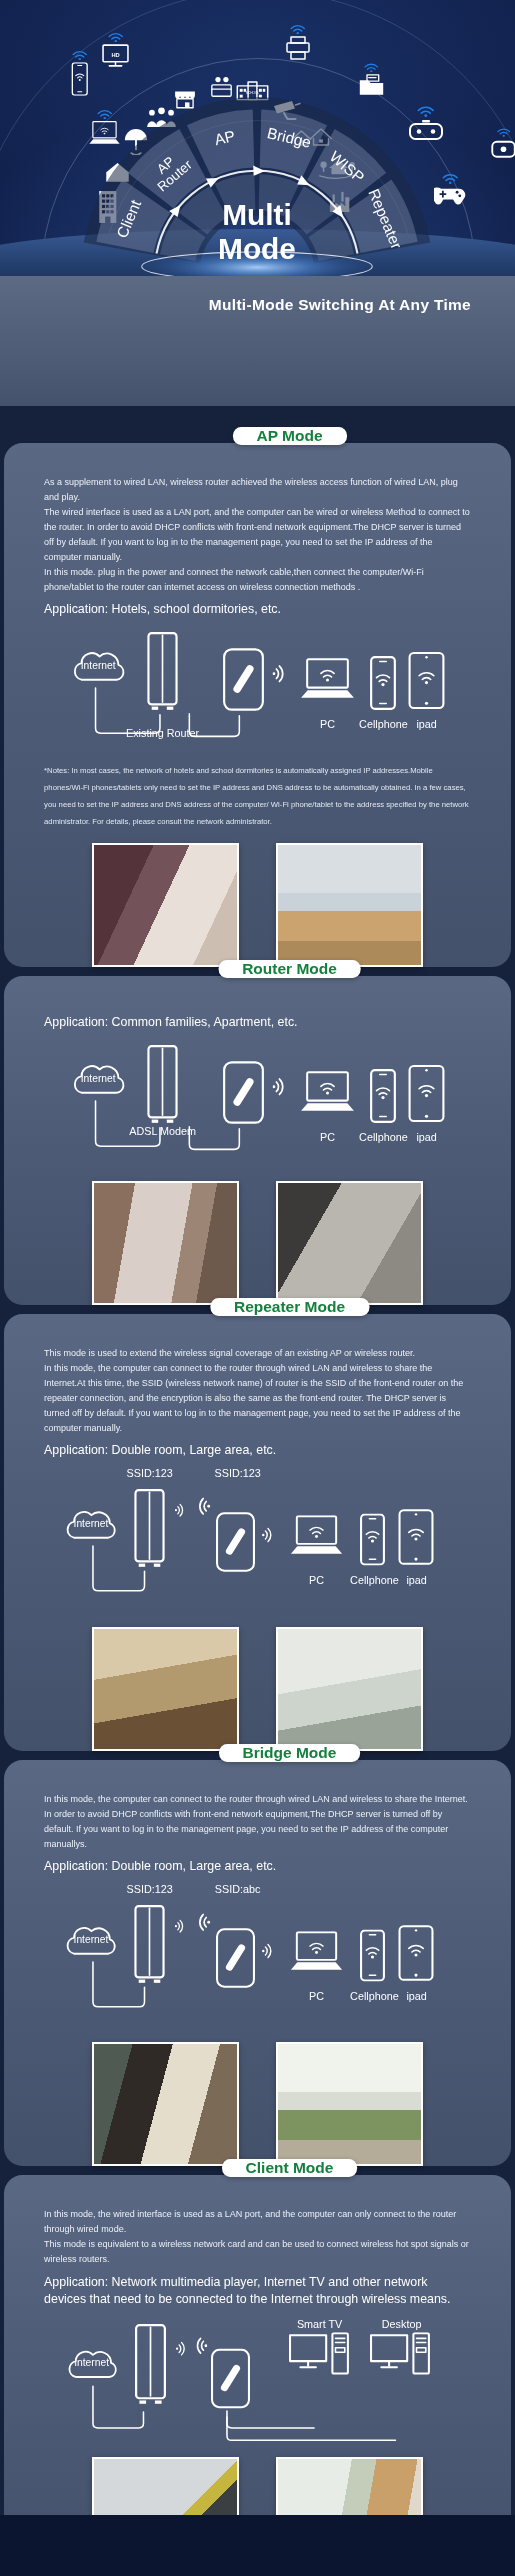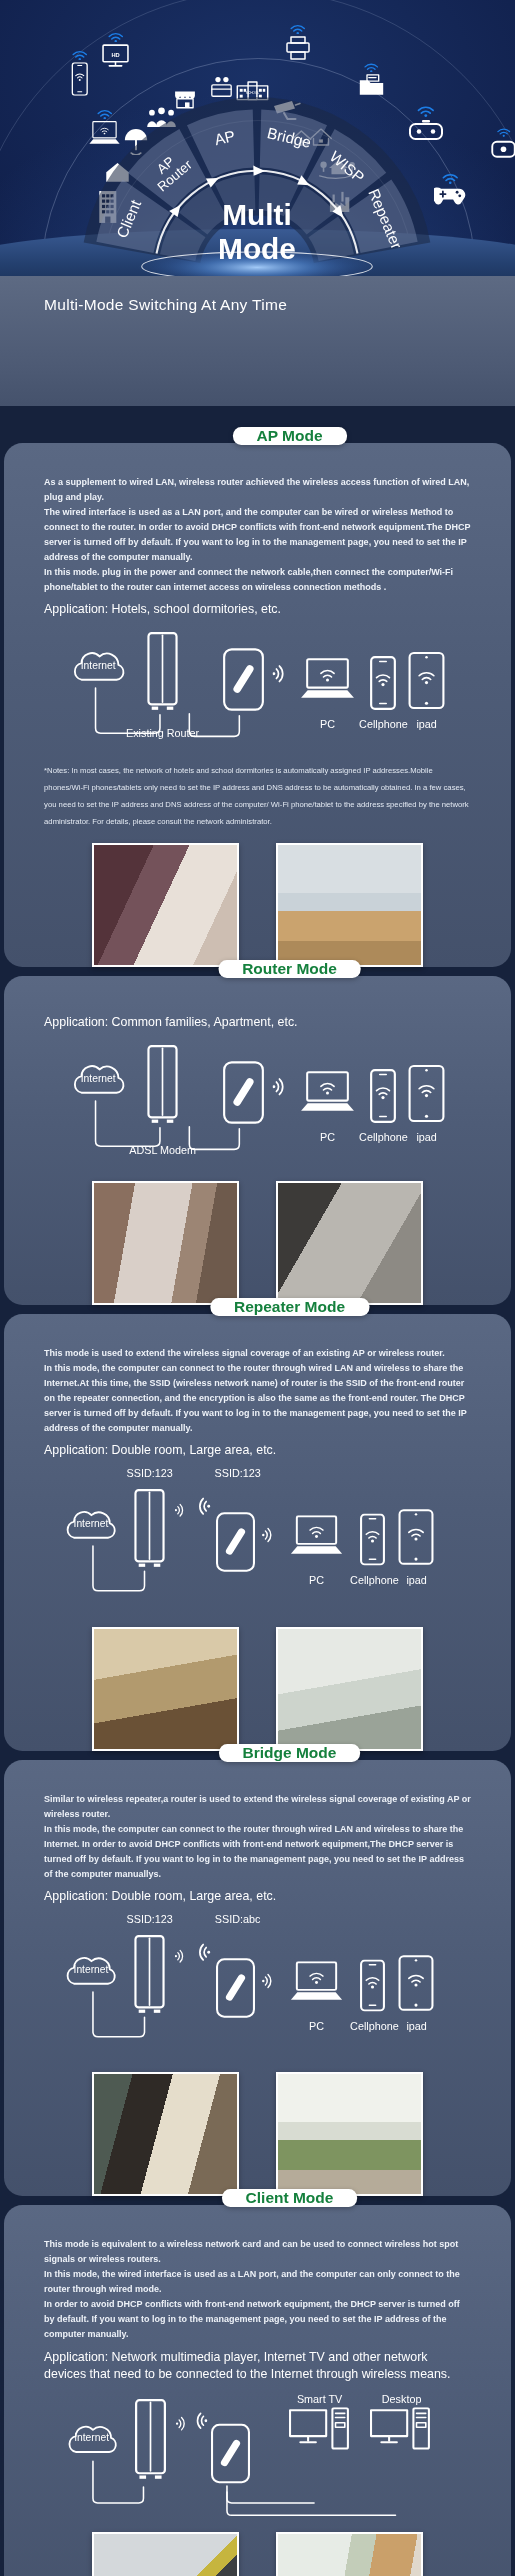--- a/index.html
+++ b/index.html
@@ -18,32 +18,32 @@
     background:linear-gradient(180deg,#3a5b94 0%,#24406f 45%,#132546 100%);}
   #dial{position:absolute;left:46px;bottom:0;width:422px;height:222px;}
   .hicon{position:absolute;color:#fff;display:flex;flex-direction:column;align-items:center;gap:1.5px;}
   .hicon .wf{color:#1c7de6;}
   .st{fill:none;stroke:currentColor;stroke-width:4;stroke-linecap:round;stroke-linejoin:round;}
   .st3{fill:none;stroke:currentColor;stroke-width:3;stroke-linecap:round;stroke-linejoin:round;}
   .fl{fill:currentColor;stroke:none;}
 
   
   .intro{background:linear-gradient(180deg,#5d6a83 0%,#4d5a74 70%,#45526c 100%);padding:19.6px 44px 20.6px;height:90px;}
-  .intro h1{margin:0 0 14.4px;text-align:left;font-size:15.5px;font-weight:400;letter-spacing:0.3px;}
+  .intro h1{margin:0 0 14.4px;text-align:right;font-size:15.5px;font-weight:700;letter-spacing:0.3px;}
   .intro p{margin:0;font-size:9.3px;line-height:16px;color:#eef2f8;font-weight:300;}
 
   
   .modes{background:#16223c;padding:37px 0 2.1px;}
   .mode-section{margin:0 4.1px 77px;position:relative;}
   .mode-section:last-child{margin-bottom:0;}
   .mode-card{position:relative;border-radius:18.5px;background:linear-gradient(180deg,#5a6883 0%,#4e5c77 45%,#44516b 100%);
     padding:32px 40px 0;}
   .mode-pill{position:absolute;top:-16px;left:50%;transform:translateX(-50%);background:#fff;color:#15803d;
     font-size:15.5px;font-weight:700;padding:0 24px;border-radius:8.2px;white-space:nowrap;box-shadow:0 1.5px 5.2px rgba(0,0,0,.28);margin-left:32px;}
-  .mode-card p.body{margin:0;font-size:9px;line-height:15px;color:#eef2f8;font-weight:700;}
+  .mode-card p.body{margin:0;font-size:9px;line-height:15px;color:#eef2f8;font-weight:400;}
   .mode-card p.app{margin:6.2px 0 1px;font-size:12.4px;line-height:17px;color:#fff;font-weight:400;}
   .mode-card p.note{margin:7.2px 0 5.2px;font-size:7.7px;line-height:17px;color:#e3e9f2;font-weight:300;}
 
   
   .dg{position:relative;height:129px;margin:7.2px 0 3.1px;color:#fff;}
   .dg.tall{height:147px;}
   .ab{position:absolute;}
   .dlbl{position:absolute;font-size:10.8px;color:#fff;text-align:center;font-weight:300;}
   .rot90{transform:rotate(90deg);}
   .rotm90{transform:rotate(-90deg);}
@@ -468,21 +468,21 @@
             <path d="M100,120 V198 q0,10 10,10 h105 q10,0 10,-10 v-26" class="st3"></path>
             <path d="M282,170 v34 q0,10 10,10 h77 q10,0 10,-10 v-30" class="st3"></path>
           </svg>
           <svg class="ab" style="left:20.6px;top:15.5px;width:67px;height:47px" viewBox="0 0 130 92" width="67" height="47">
               <use href="#s-cloud"></use>
             </svg>
           <span class="dlbl" style="left:20.6px;top:34px;width:67px;font-size:10.3px">Internet</span>
           <svg class="ab" style="left:100px;top:5.2px;width:37px;height:81px" viewBox="0 0 72 158" width="37" height="81">
               <use href="#s-tower"></use>
             </svg>
-          <span class="dlbl" style="left:67px;top:105px;width:103px">ADSL Modem</span>
+          <span class="dlbl" style="left:67px;top:86px;width:103px">ADSL Modem</span>
           <svg class="ab" style="left:178px;top:21.6px;width:43px;height:65px" viewBox="0 0 84 126" width="43" height="65">
               <use href="#s-device"></use>
             </svg>
           <svg class="ab rot90" style="left:226px;top:40px;width:20.6px;height:15.5px" viewBox="0 0 40 30" width="20.6" height="15.5">
               <use href="#s-wifi"></use>
             </svg>
           <svg class="ab" style="left:253px;top:32px;width:61px;height:44px" viewBox="0 0 118 85" width="61" height="44">
               <use href="#s-laptop"></use>
             </svg>
           <span class="dlbl" style="left:253px;top:92px;width:61px">PC</span>
@@ -549,21 +549,20 @@
         <div class="photos">
           <div class="photo ph5"></div>
           <div class="photo ph6"></div>
         </div>
       </div>
     </section>
 
     <section class="mode-section">
       <div class="mode-card">
         <div class="mode-pill">Bridge Mode</div>
-        <p class="body">Similar to wireless repeater,a router is used to extend the wireless signal coverage of existing AP or wireless router.</p>
         <p class="body">In this mode, the computer can connect to the router through wired LAN and wireless to share the Internet. In order to avoid DHCP conflicts with front-end network equipment,The DHCP server is turned off by default. If you want to log in to the management page, you need to set the IP address of the computer manuallys.</p>
         <p class="app">Application: Double room, Large area, etc.</p>
         <div class="dg tall">
           <span class="dlbl" style="left:59px;top:1px;width:93px">SSID:123</span>
           <span class="dlbl" style="left:147px;top:1px;width:93px">SSID:abc</span>
           <svg class="wires ab" viewBox="0 0 844 285" width="435" height="147">
             <path d="M95,155 V232 q0,10 10,10 h80 q10,0 10,-10 v-28" class="st3"></path>
           </svg>
           <svg class="ab" style="left:14.4px;top:34px;width:65px;height:46px" viewBox="0 0 126 90" width="65" height="46">
               <use href="#s-cloud"></use>
@@ -600,23 +599,22 @@
         <div class="photos">
           <div class="photo ph7"></div>
           <div class="photo ph8"></div>
         </div>
       </div>
     </section>
 
     <section class="mode-section">
       <div class="mode-card">
         <div class="mode-pill">Client Mode</div>
+        <p class="body">In this mode, the wired interface is used as a LAN port, and the computer can only connect to the router through wired mode.</p>
         <p class="body">This mode is equivalent to a wireless network card and can be used to connect wireless hot spot signals or wireless routers.</p>
-        <p class="body">In this mode, the wired interface is used as a LAN port, and the computer can only connect to the router through wired mode.</p>
-        <p class="body">In order to avoid DHCP conflicts with front-end network equipment, the DHCP server is turned off by default. If you want to log in to the management page, you need to set the IP address of the computer manually.</p>
         <p class="app">Application: Network multimedia player, Internet TV and other network devices that need to be connected to the Internet through wireless means.</p>
         <div class="dg">
           <svg class="wires ab" viewBox="0 0 844 250" width="435" height="129">
             <path d="M95,138 V210 q0,9 9,9 h80 q9,0 9,-9 v-22" class="st3"></path>
             <path d="M355,186 v24 q0,9 9,9 h160" class="st3"></path>
             <path d="M355,198 v36 q0,9 9,9 h318" class="st3"></path>
           </svg>
           <svg class="ab" style="left:15.5px;top:25px;width:64px;height:45px" viewBox="0 0 124 88" width="64" height="45">
               <use href="#s-cloud"></use>
             </svg>

